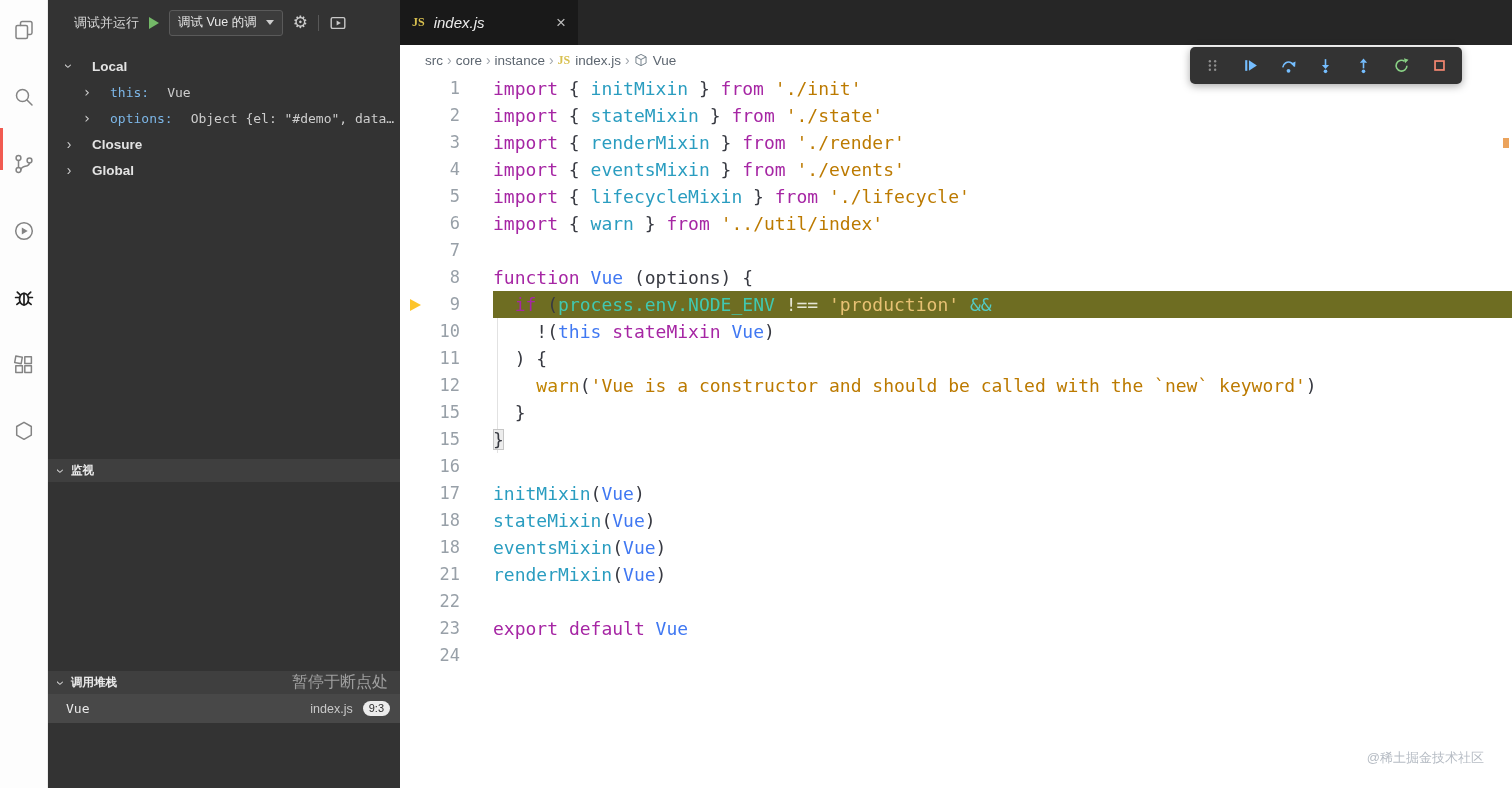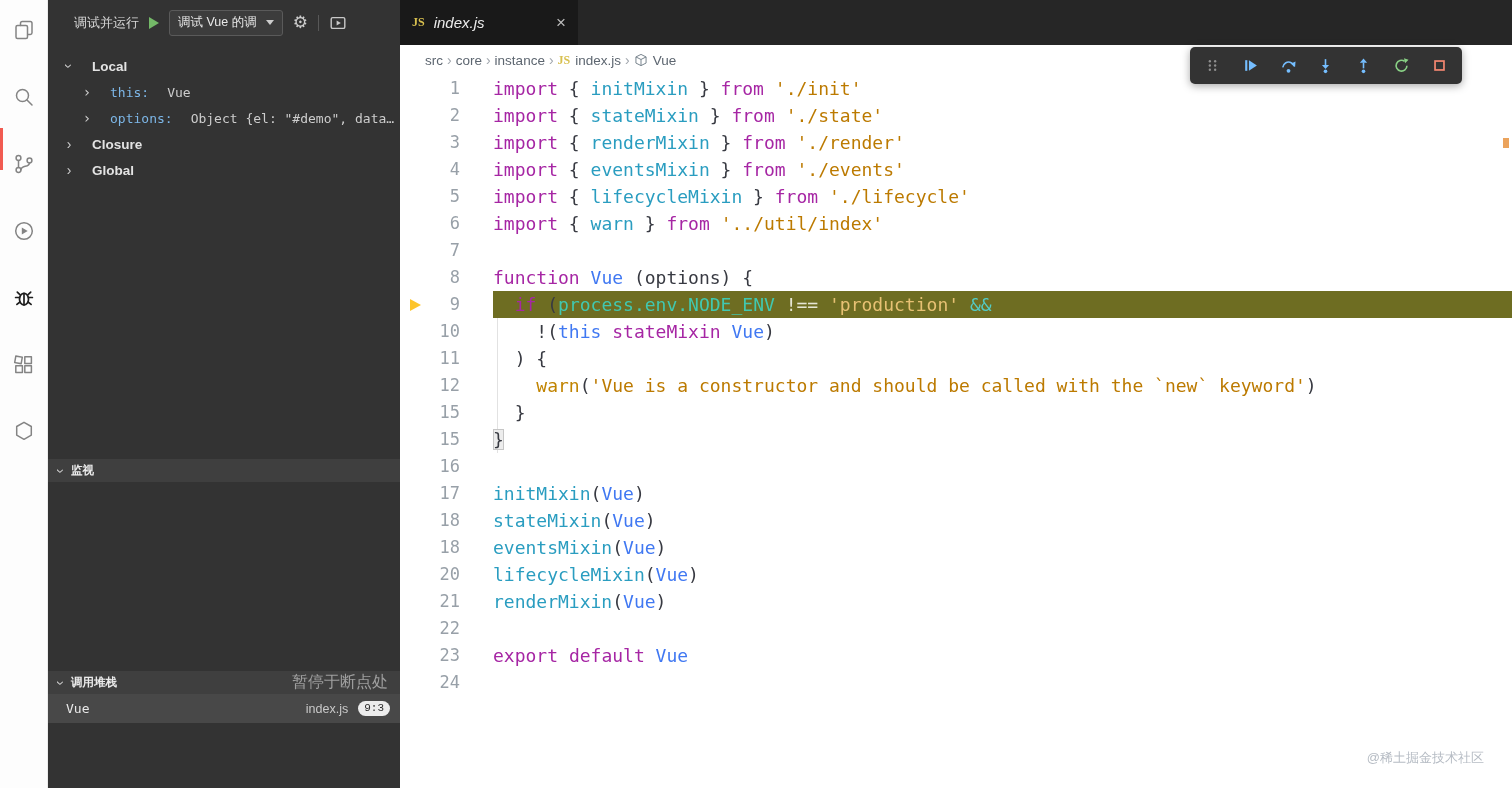--- a/index.html
+++ b/index.html
@@ -40,21 +40,21 @@
   .var-value{color:#cdcdcd;overflow:hidden}
   .watch-body{height:189px;flex:none}
   .cs-status{margin-left:auto;font-weight:normal;font-size:16px;color:#9f9f9f;padding-right:4px}
   .frame-row{height:29px;display:flex;align-items:center;gap:10px;padding:0 10px 0 18px;font-size:13.5px;cursor:pointer}
   .frame-row.active{background:#484848}
   .frame-name{flex:1;color:#e8e8e8;white-space:nowrap;overflow:hidden;font-family:"DejaVu Sans Mono","Liberation Mono",monospace;font-size:13px}
   .frame-name.it{font-style:italic;color:#d6d6d6}
   .frame-file{color:#c9c9c9;font-size:12.5px}
   .frame-row:not(.active) .frame-file{color:#969696}
   .badge{flex:none;border-radius:8px;padding:1px 6px 2px;font-size:11px;background:#ececec;color:#2c2c2c;
-    font-family:Liberation Mono, monospace}
+    font-family:Liberation Sans, sans-serif}
   .frame-row:not(.active) .badge{background:#a6a6a6;color:#222}
 
   
   .editor{position:absolute;left:400px;top:0;right:0;bottom:0;background:#fff}
   .tabbar{height:45px;background:#262626;display:flex}
   .tab{width:178px;background:#191919;display:flex;align-items:center;gap:9px;padding:0 12px;cursor:pointer}
   .js-mini{color:#d8c04f;font-weight:bold;font-size:12px;font-family:Liberation Serif, serif}
   .tab-name{font-style:italic;font-size:15px;color:#ececec}
   .tab-close{margin-left:auto;color:#bcbcbc;font-size:17px;line-height:1;cursor:pointer}
   .breadcrumbs{height:30px;display:flex;align-items:center;gap:4px;padding-left:25px;font-size:13.5px;color:#5d6670;background:#fff}
@@ -313,24 +313,20 @@
         </div>
         <div class="line">
           <div class="gutter">18</div>
           <div class="content"><span class="t-id">stateMixin</span><span class="t-d">(</span><span class="t-cls">Vue</span><span class="t-d">)</span></div>
         </div>
         <div class="line">
           <div class="gutter">18</div>
           <div class="content"><span class="t-id">eventsMixin</span><span class="t-d">(</span><span class="t-cls">Vue</span><span class="t-d">)</span></div>
         </div>
         <div class="line">
-          <div class="gutter">20</div>
-          <div class="content"><span class="t-id">lifecycleMixin</span><span class="t-d">(</span><span class="t-cls">Vue</span><span class="t-d">)</span></div>
-        </div>
-        <div class="line">
           <div class="gutter">21</div>
           <div class="content"><span class="t-id">renderMixin</span><span class="t-d">(</span><span class="t-cls">Vue</span><span class="t-d">)</span></div>
         </div>
         <div class="line">
           <div class="gutter">22</div>
           <div class="content"></div>
         </div>
         <div class="line">
           <div class="gutter">23</div>
           <div class="content"><span class="t-kw">export</span><span class="t-d"> </span><span class="t-kw">default</span><span class="t-d"> </span><span class="t-cls">Vue</span></div>

